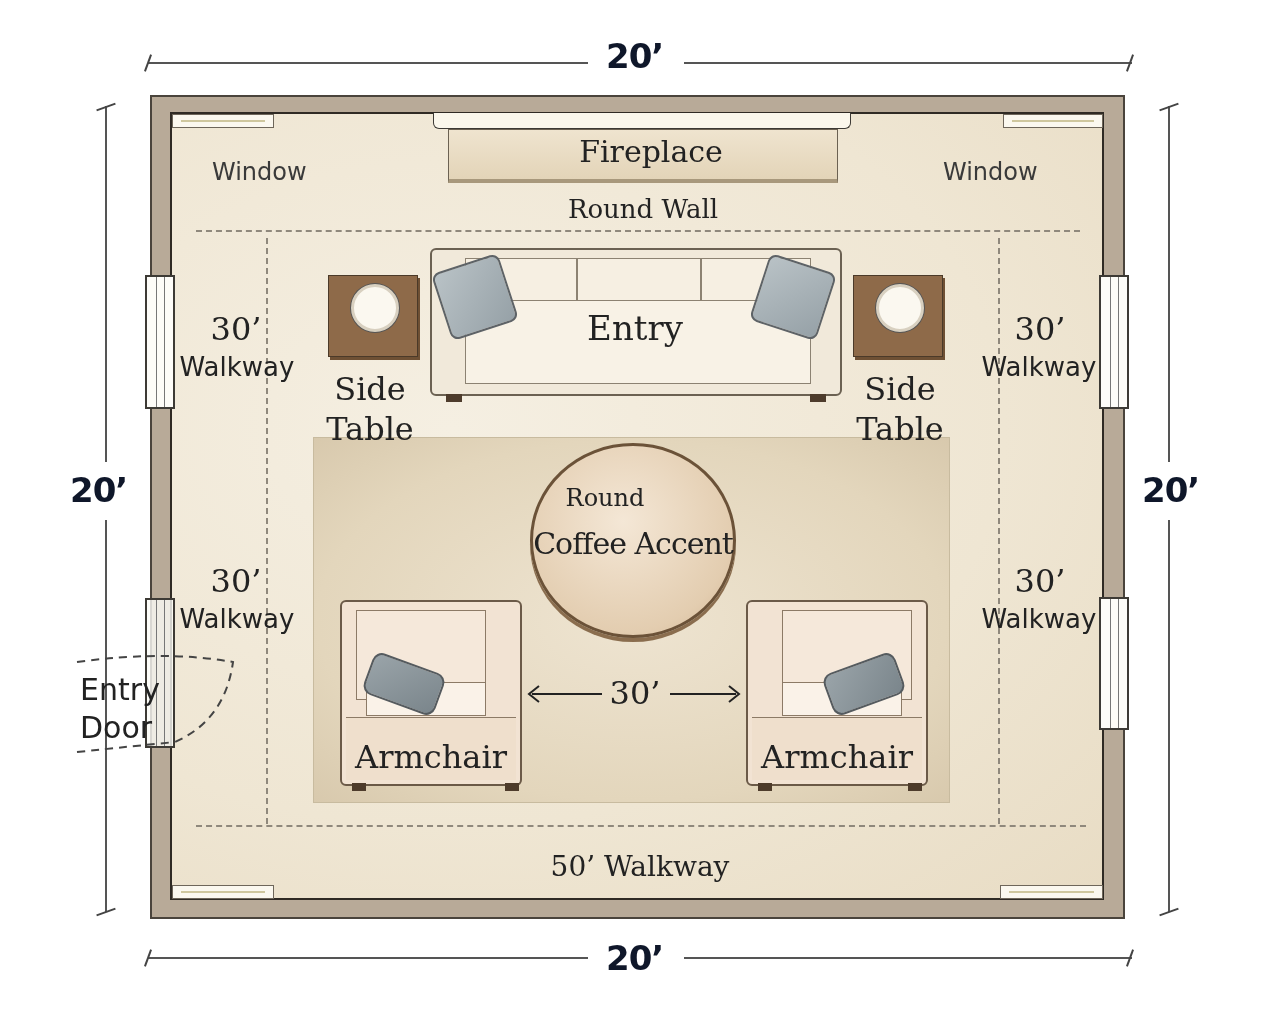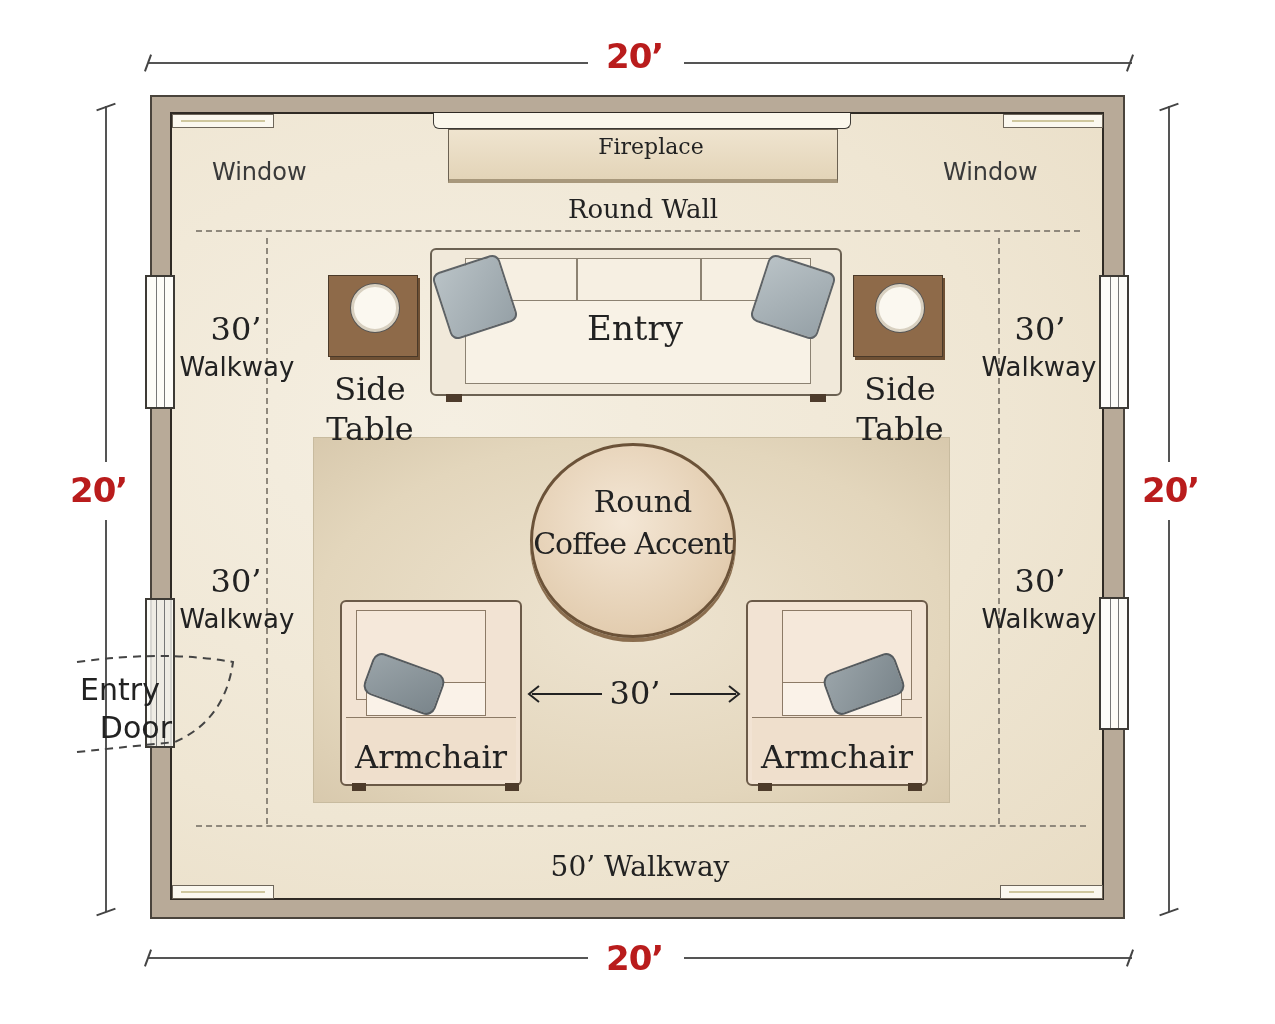--- a/index.html
+++ b/index.html
@@ -2,21 +2,21 @@
 <html><head>
 <meta charset="utf-8">
 <style>
   html,body{margin:0;padding:0;background:#ffffff;}
   body{width:1275px;height:1024px;position:relative;overflow:hidden;font-family:"Liberation Sans",sans-serif;color:#222;}
   .abs{position:absolute;}
   
   .dim-h{position:absolute;height:2px;background:#555;}
   .dim-v{position:absolute;width:2px;background:#555;}
   .tick{position:absolute;background:#444;}
-  .dim-label{position:absolute;font-family:"DejaVu Sans",sans-serif;font-weight:bold;color:#b91c1c;font-size:34px;letter-spacing:-1px;}
+  .dim-label{position:absolute;font-family:"DejaVu Sans",sans-serif;font-weight:bold;color:#0f172a;font-size:34px;letter-spacing:-1px;}
   
   .wall{position:absolute;left:150px;top:95px;width:975px;height:824px;background:#b8aa98;border:2px solid #4a443c;box-sizing:border-box;}
   .floor{position:absolute;left:170px;top:112px;width:934px;height:788px;background:
       radial-gradient(ellipse at 30% 40%, #f5efe2 0%, #efe6d3 60%, #e8dcc4 100%);
       border:2px solid #2f2a24;box-sizing:border-box;}
   .win-top{position:absolute;height:14px;background:#fbf8ef;border:1px solid #6e665a;box-sizing:border-box;}
   .win-top::after{content:"";position:absolute;left:8px;right:8px;top:5px;height:2px;background:#cfc79e;}
   .win-side{position:absolute;width:30px;background:#fdfcf8;border:2px solid #3d3a35;box-sizing:border-box;}
   .win-side::before,.win-side::after{content:"";position:absolute;top:0;bottom:0;width:1px;background:#777;}
   .win-side::before{left:9px;} .win-side::after{left:17px;}
@@ -80,21 +80,21 @@
 <div class="win-side" style="left:145px;top:275px;height:134px;"></div>
 <div class="win-side" style="left:145px;top:598px;height:150px;background:rgba(253,252,248,0.8);"></div>
 <div class="win-side" style="left:1099px;top:275px;height:134px;"></div>
 <div class="win-side" style="left:1099px;top:597px;height:133px;"></div>
 
 <div class="label" style="left:212px;top:158px;font-size:24px;font-family:'DejaVu Sans',sans-serif;color:#3a3a3a;">Window</div>
 <div class="label" style="left:943px;top:158px;font-size:24px;font-family:'DejaVu Sans',sans-serif;color:#3a3a3a;">Window</div>
 
 <div class="fireplace-mantel"></div>
 <div class="fireplace-hearth"></div>
-<div class="label" style="left:448px;width:406px;top:134px;font-size:22px;">Fireplace</div>
+<div class="label" style="left:448px;width:406px;top:134px;font-size:30px;">Fireplace</div>
 <div class="label" style="left:448px;width:390px;top:194px;font-size:26px;">Round Wall</div>
 
 <div class="dashed-h" style="left:196px;top:230px;width:884px;"></div>
 <div class="dashed-h" style="left:196px;top:825px;width:890px;"></div>
 <div class="dashed-v" style="left:266px;top:238px;height:586px;"></div>
 <div class="dashed-v" style="left:998px;top:238px;height:586px;"></div>
 
 <div class="rug"></div>
 
 <div class="label" style="left:196px;width:80px;top:310px;font-size:32px;">30’</div>
@@ -124,21 +124,21 @@
   <div class="sofa-back" style="left:269px;width:110px;"></div>
   <div class="sofa-seat"></div>
 </div>
 <div class="sofa-leg" style="left:446px;"></div>
 <div class="sofa-leg" style="left:810px;"></div>
 <div class="pillow" style="left:440px;top:262px;transform:rotate(-18deg);"></div>
 <div class="pillow" style="left:758px;top:262px;transform:rotate(18deg);"></div>
 <div class="label" style="left:560px;width:150px;top:308px;font-size:34px;">Entry</div>
 
 <div class="coffee"></div>
-<div class="label" style="left:540px;width:206px;top:484px;font-size:30px;">Round</div>
+<div class="label" style="left:502px;width:206px;top:484px;font-size:24px;">Round</div>
 <div class="label" style="left:530px;width:206px;top:526px;font-size:30px;letter-spacing:-1px;">Coffee Accent</div>
 
 <div class="armchair" style="left:340px;top:600px;">
   <div class="back" style="left:14px;width:130px;height:90px;"></div>
   <div class="seat" style="left:24px;width:120px;"></div>
   <div class="front"></div>
 </div>
 <div class="apillow" style="left:366px;top:662px;transform:rotate(20deg);position:absolute;width:76px;height:44px;background:linear-gradient(135deg,#9aa4a9,#7a858b);border:2px solid #555b5f;border-radius:10px;box-sizing:border-box;"></div>
 <div class="leg" style="left:352px;top:783px;"></div>
 <div class="leg" style="left:505px;top:783px;"></div>
@@ -162,13 +162,13 @@
 <svg class="abs" style="left:727px;top:684px;" width="14" height="20">
     <polyline points="2,2 12,10 2,18" fill="none" stroke="#222" stroke-width="2"></polyline>
   </svg>
 <div class="label" style="left:600px;width:70px;top:674px;font-size:32px;">30’</div>
 
 <svg class="door-arc" style="left:75px;top:650px;" width="170" height="110">
   <path d="M2,12 Q90,0 158,12 Q150,70 100,92" fill="none" stroke="#444" stroke-width="2" stroke-dasharray="8,6"></path>
   <path d="M2,102 Q60,96 100,92" fill="none" stroke="#444" stroke-width="2" stroke-dasharray="8,6"></path>
 </svg>
 <div class="label" style="left:74px;width:92px;top:672px;font-size:30px;font-family:'DejaVu Sans',sans-serif;text-align:center;">Entry</div>
-<div class="label" style="left:80px;width:92px;top:710px;font-size:30px;font-family:'DejaVu Sans',sans-serif;text-align:right;">Door</div>
+<div class="label" style="left:80px;width:92px;top:710px;font-size:30px;font-family:'DejaVu Sans',sans-serif;text-align:left;">Door</div>
 
 </body></html>

